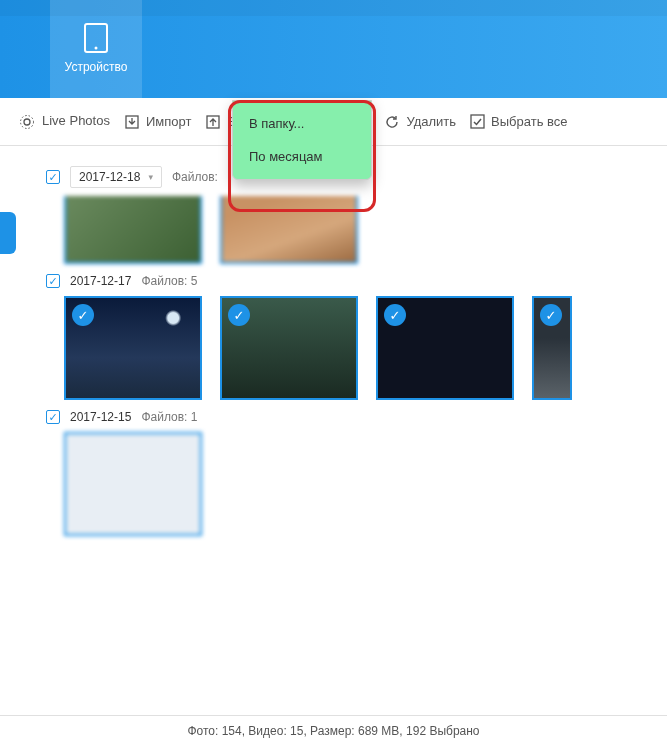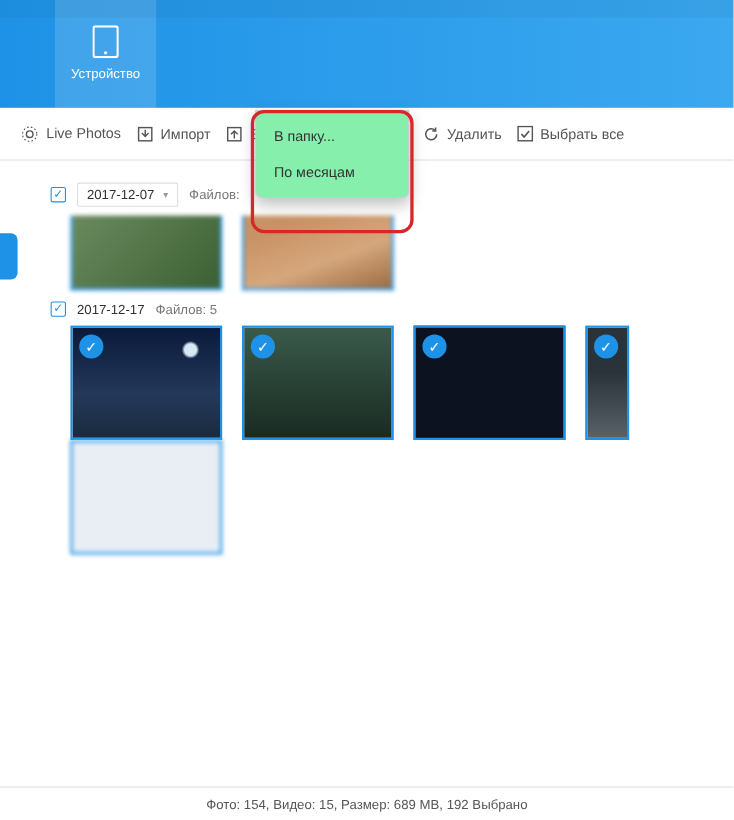--- a/index.html
+++ b/index.html
@@ -224,21 +224,21 @@
   </div>
 </div>
 
 <div class="side-tab"></div>
 
 <div class="content">
 
   <div class="group-header">
     <span class="chk checked"></span>
     <span class="date-select">
-      <span>2017-12-07</span>
+      <span>2017-12-18</span>
       <span class="chev">▾</span>
     </span>
     <span>Файлов:</span>
   </div>
   <div class="thumbs">
     <div class="thumb partial g1a"></div>
     <div class="thumb partial g1b"></div>
   </div>
 
   <div class="group-header">
@@ -254,20 +254,25 @@
         <span class="badge"></span>
       </div>
     <div class="thumb g2c">
         <span class="badge"></span>
       </div>
     <div class="thumb g2d" style="width:40px">
         <span class="badge"></span>
       </div>
   </div>
 
+  <div class="group-header">
+    <span class="chk checked"></span>
+    <span style="color:#333">2017-12-15</span>
+    <span>Файлов: 1</span>
+  </div>
   <div class="thumbs">
     <div class="thumb g3a"></div>
   </div>
 
 </div>
 
 <div class="export-menu">
   <div class="item">В папку...</div>
   <div class="item">По месяцам</div>
 </div>

